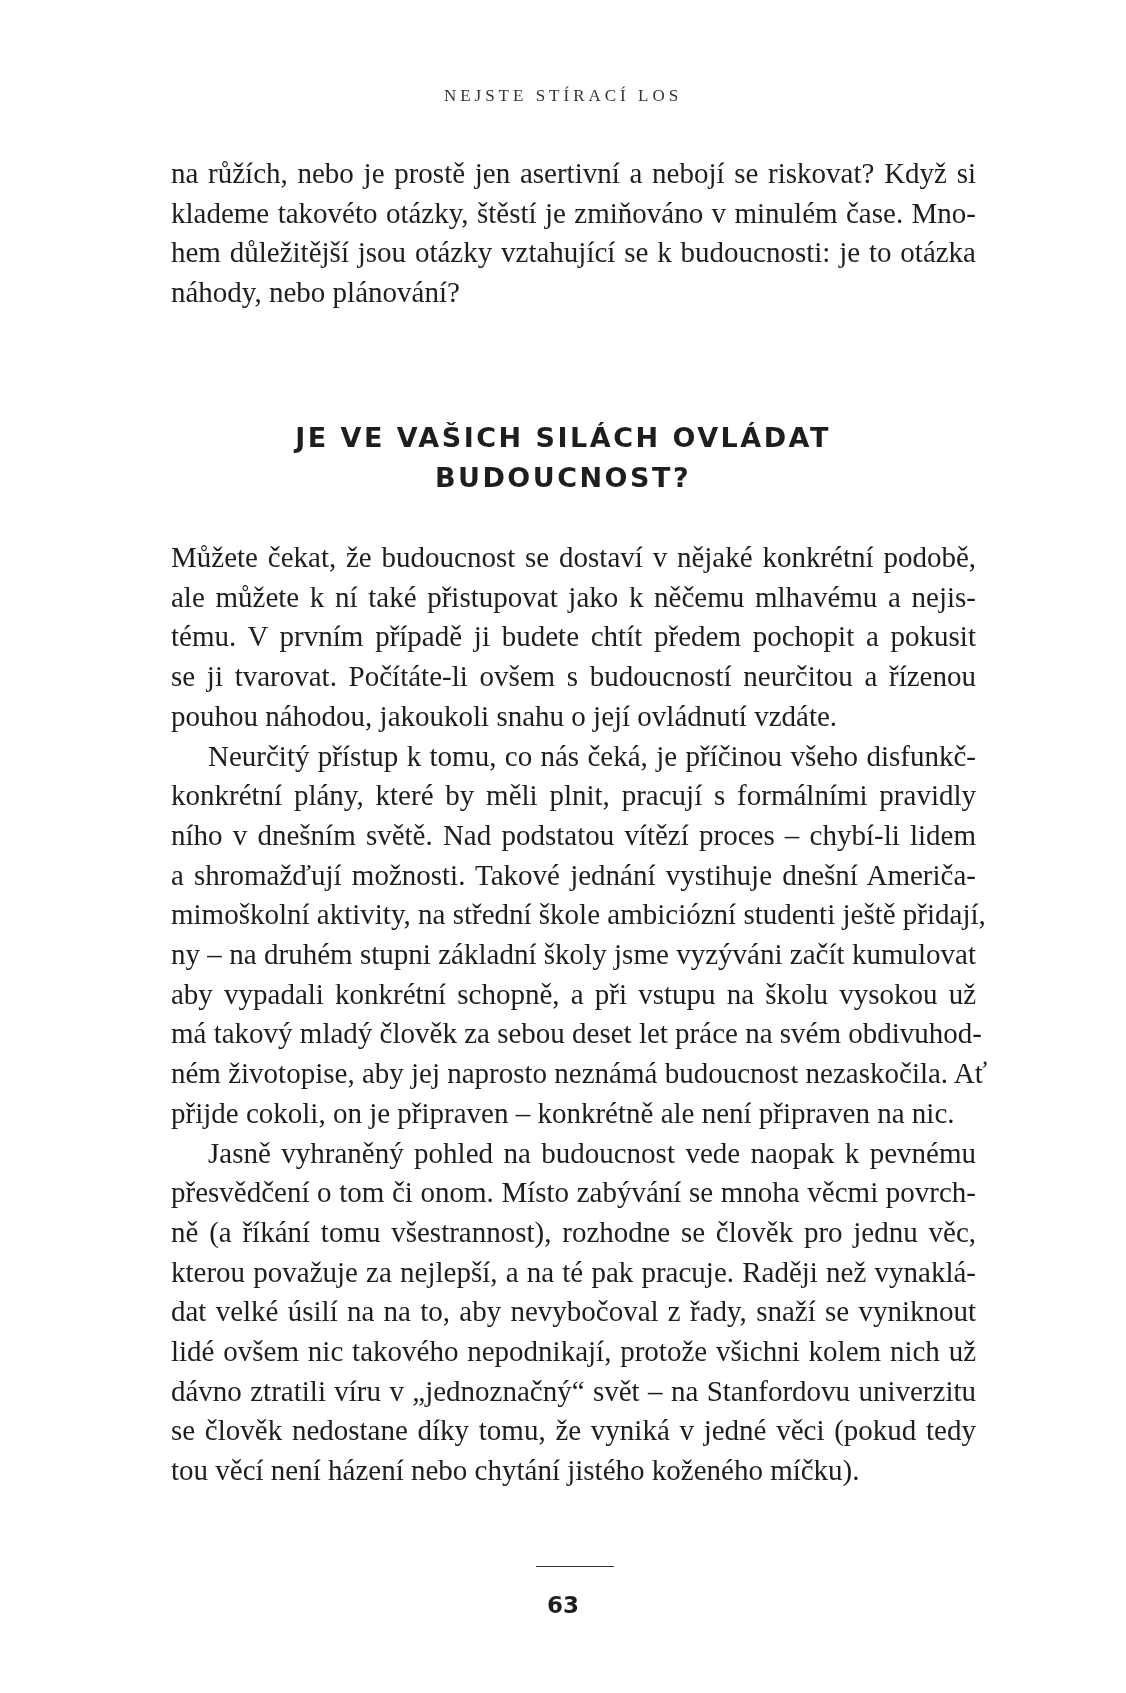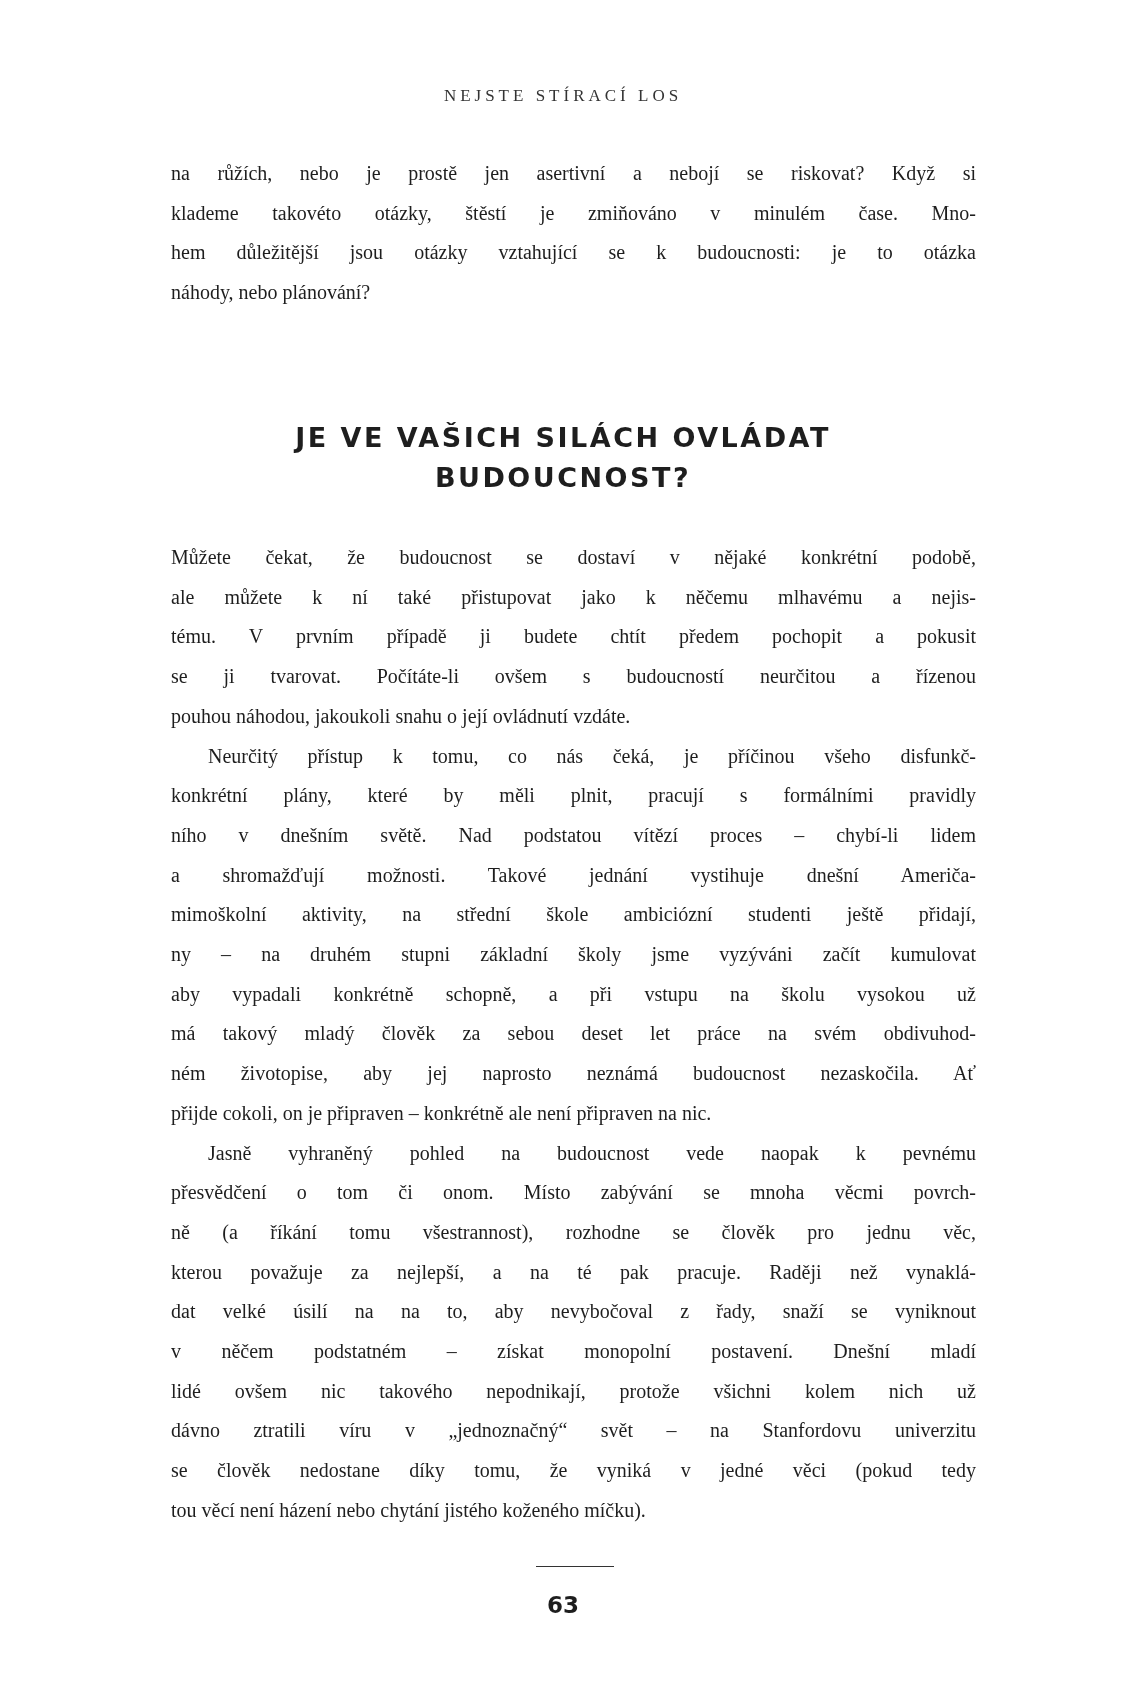--- a/index.html
+++ b/index.html
@@ -3,21 +3,21 @@
 <meta charset="utf-8">
 <style>
   html, body { margin: 0; padding: 0; background: #ffffff; }
   body { width: 1126px; height: 1693px; position: relative; overflow: hidden; color: #1e1e1e; }
   .running-head {
     position: absolute; top: 86px; left: 0; width: 1126px; text-align: center;
     font-family: "Liberation Serif", serif; font-size: 17px; letter-spacing: 4px; color: #333;
   }
   .body-text {
     position: absolute; left: 171px; width: 805px;
-    font-family: "Liberation Serif", serif; font-size: 20px; line-height: 39.7px;
+    font-family: "Liberation Serif", serif; font-size: 29px; line-height: 39.7px;
     color: #1e1e1e; text-align: justify; margin: 0;
   }
   .line { display: block; white-space: nowrap; text-align-last: justify; }
   .line.last { text-align-last: left; }
   .indent { padding-left: 37px; }
   #p0 { top: 154px; }
   .heading {
     position: absolute; top: 418px; left: 0; width: 1126px; text-align: center;
     font-family: "DejaVu Sans", sans-serif; font-weight: bold; font-size: 27px;
     letter-spacing: 2.5px; line-height: 40px; color: #1e1e1e; margin: 0;
@@ -55,31 +55,30 @@
     <span class="line">tému. V prvním případě ji budete chtít předem pochopit a pokusit</span>
     <span class="line">se ji tvarovat. Počítáte-li ovšem s budoucností neurčitou a řízenou</span>
     <span class="line last">pouhou náhodou, jakoukoli snahu o její ovládnutí vzdáte.</span>
 
     <span class="line indent">Neurčitý přístup k tomu, co nás čeká, je příčinou všeho disfunkč-</span>
     <span class="line">konkrétní plány, které by měli plnit, pracují s formálními pravidly</span>
     <span class="line">ního v dnešním světě. Nad podstatou vítězí proces – chybí-li lidem</span>
     <span class="line">a shromažďují možnosti. Takové jednání vystihuje dnešní Američa-</span>
     <span class="line">mimoškolní aktivity, na střední škole ambiciózní studenti ještě přidají,</span>
     <span class="line">ny – na druhém stupni základní školy jsme vyzýváni začít kumulovat</span>
-    <span class="line">aby vypadali konkrétně schopně, a při vstupu na školu vysokou už</span>
+    <span class="line">aby vypadali konkrétní schopně, a při vstupu na školu vysokou už</span>
     <span class="line">má takový mladý člověk za sebou deset let práce na svém obdivuhod-</span>
     <span class="line">ném životopise, aby jej naprosto neznámá budoucnost nezaskočila. Ať</span>
     <span class="line last">přijde cokoli, on je připraven – konkrétně ale není připraven na nic.</span>
 
     <span class="line indent">Jasně vyhraněný pohled na budoucnost vede naopak k pevnému</span>
     <span class="line">přesvědčení o tom či onom. Místo zabývání se mnoha věcmi povrch-</span>
     <span class="line">ně (a říkání tomu všestrannost), rozhodne se člověk pro jednu věc,</span>
     <span class="line">kterou považuje za nejlepší, a na té pak pracuje. Raději než vynaklá-</span>
     <span class="line">dat velké úsilí na na to, aby nevybočoval z řady, snaží se vyniknout</span>
-    <span class="line">v něčem podstatném – získat monopolní postavení. Dnešní mladí</span>
     <span class="line">lidé ovšem nic takového nepodnikají, protože všichni kolem nich už</span>
     <span class="line">dávno ztratili víru v „jednoznačný“ svět – na Stanfordovu univerzitu</span>
     <span class="line">se člověk nedostane díky tomu, že vyniká v jedné věci (pokud tedy</span>
     <span class="line last">tou věcí není házení nebo chytání jistého koženého míčku).</span>
   </div>
 
   <div class="footer-rule"></div>
   <div class="page-number">63</div>
 </div>
 

